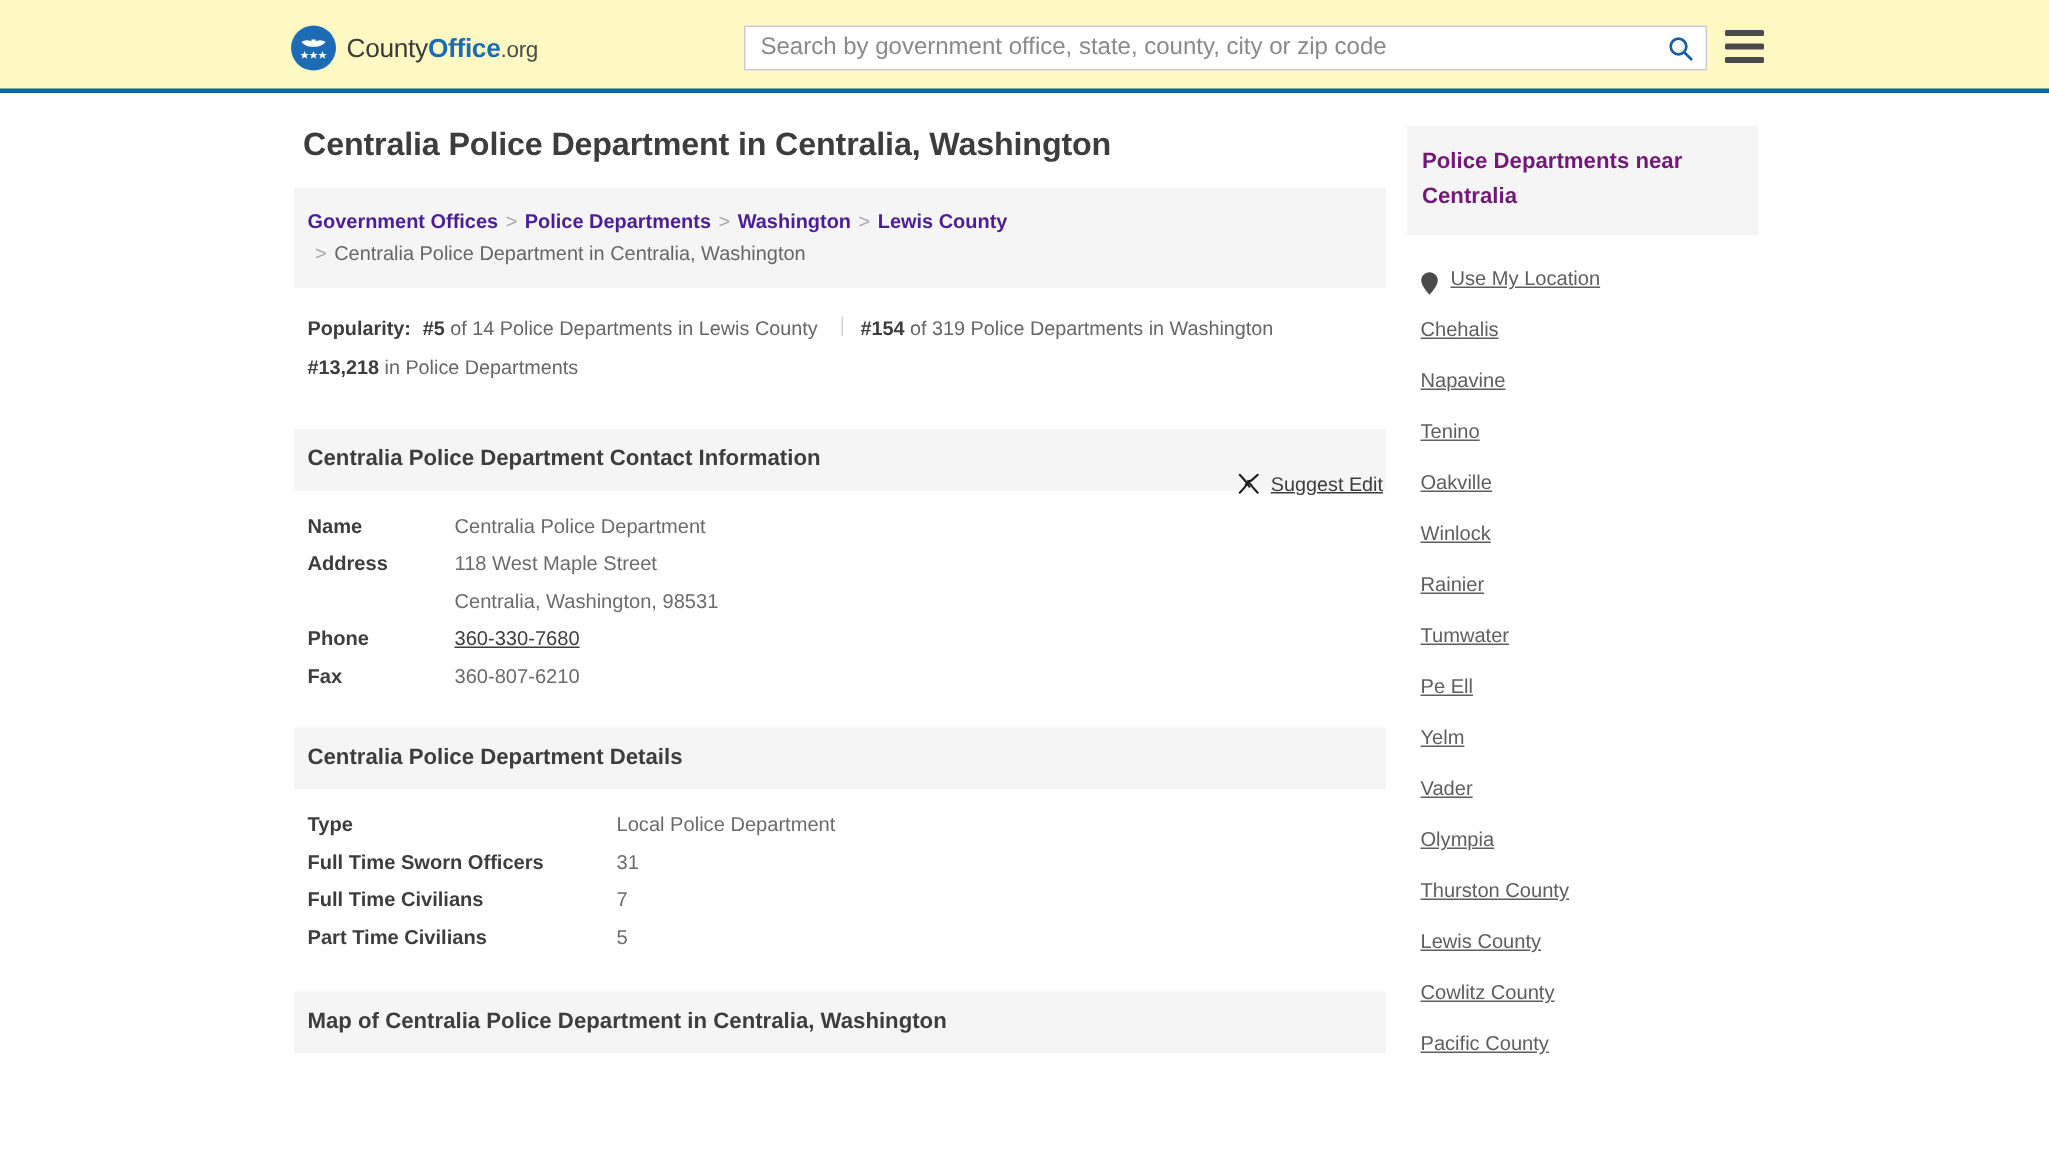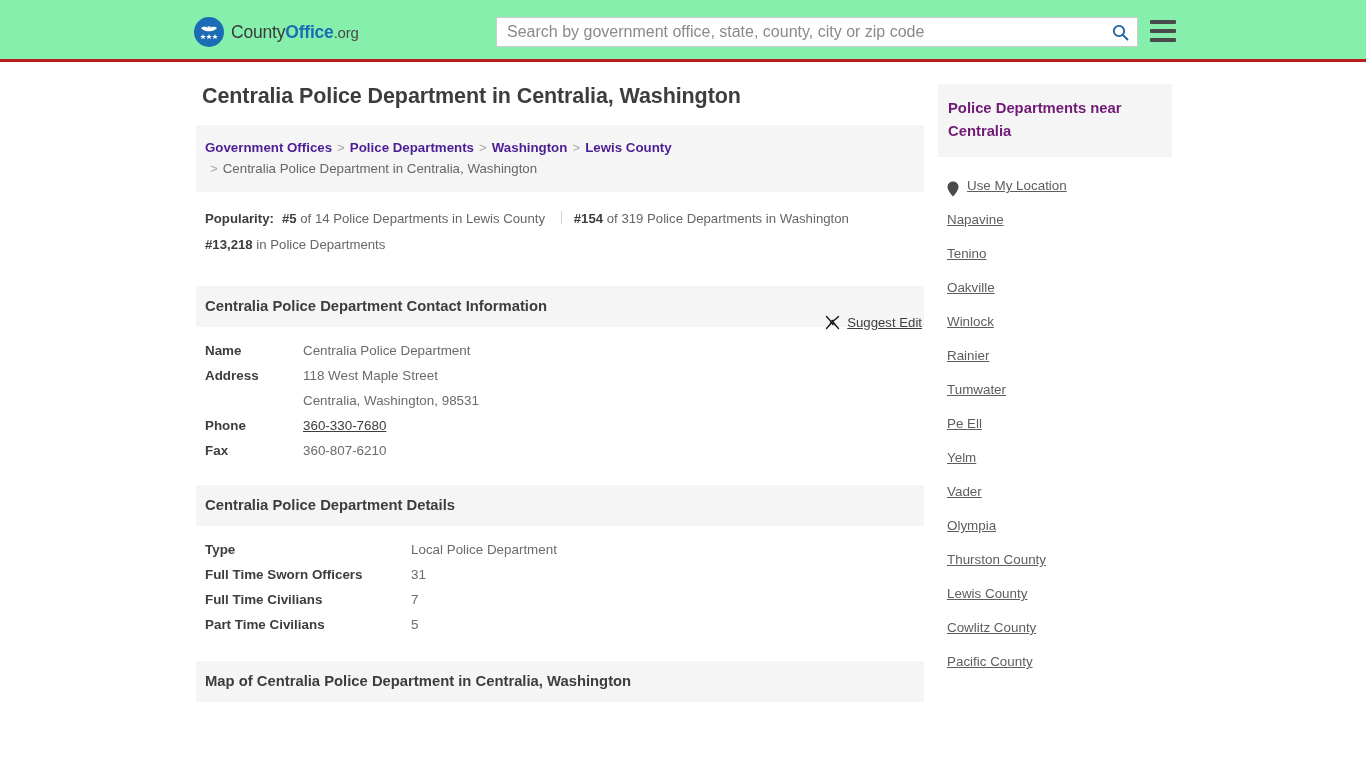--- a/index.html
+++ b/index.html
@@ -9,22 +9,22 @@
     overflow: hidden;
     background: #ffffff;
     font-family: "Liberation Sans", sans-serif;
     color: #555555;
   }
 
   
   .site-header {
     position: relative;
     height: 62px;
-    background: #86efac;
-    border-bottom: 3px solid #b91c1c;
+    background: #fef9c3;
+    border-bottom: 3px solid #0369a1;
     display: flex;
     align-items: center;
   }
   .logo-wrap {
     position: absolute;
     left: 194px;
     top: 17px;
     display: flex;
     align-items: center;
     gap: 7px;
@@ -357,20 +357,21 @@
 
   <div class="side-col">
     <div class="side-panel-head">Police Departments near Centralia</div>
     <ul class="side-list">
       <li class="use-loc">
         <svg width="12" height="16" viewBox="0 0 12 16" aria-hidden="true">
           <path d="M6 0.5 C2.9 0.5 0.5 2.9 0.5 6 C0.5 9.8 6 15.5 6 15.5 C6 15.5 11.5 9.8 11.5 6 C11.5 2.9 9.1 0.5 6 0.5 Z" fill="#4a4a4a"></path>
         </svg>
         <a href="#">Use My Location</a>
       </li>
+      <li><a href="#">Chehalis</a></li>
       <li><a href="#">Napavine</a></li>
       <li><a href="#">Tenino</a></li>
       <li><a href="#">Oakville</a></li>
       <li><a href="#">Winlock</a></li>
       <li><a href="#">Rainier</a></li>
       <li><a href="#">Tumwater</a></li>
       <li><a href="#">Pe Ell</a></li>
       <li><a href="#">Yelm</a></li>
       <li><a href="#">Vader</a></li>
       <li><a href="#">Olympia</a></li>

